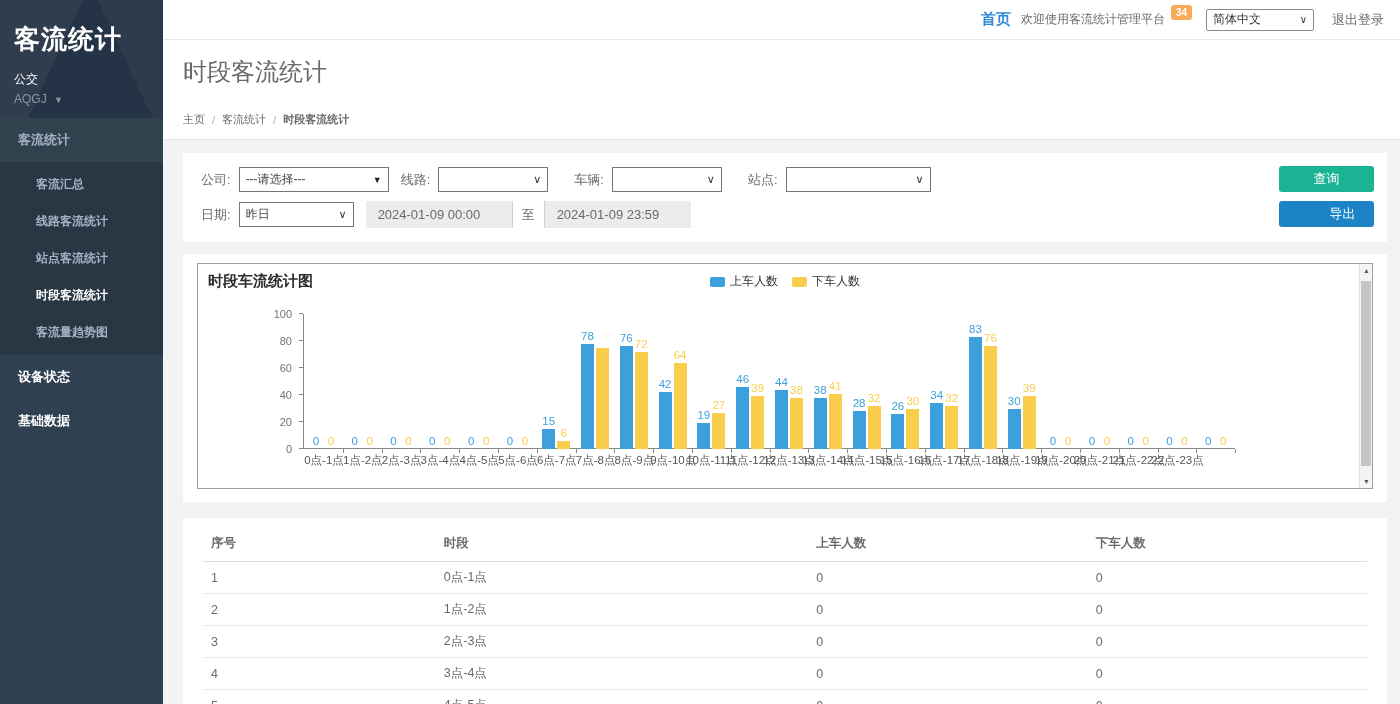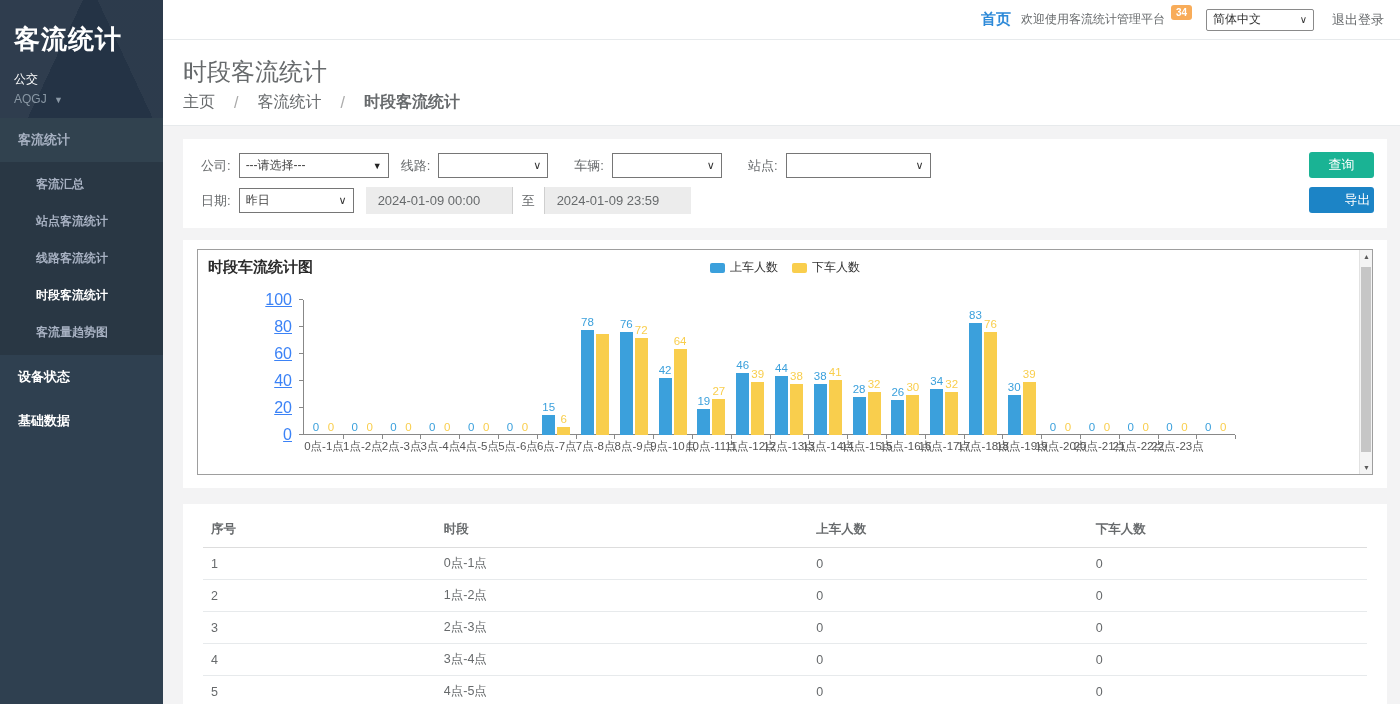--- a/index.html
+++ b/index.html
@@ -33,21 +33,21 @@
   .topbar-badge { background:#f8ac59; color:#ffffff; font-size:10px; font-weight:bold;
     border-radius:3px; padding:2px 5px; position:relative; top:-7px; left:-4px; }
   .lang-select { width:108px; height:22px; background:#ffffff; border:1px solid #8a8a8a; border-radius:2px;
     display:flex; align-items:center; justify-content:space-between; padding:0 6px; font-size:12px; color:#333;
     cursor:pointer; }
   .lang-select .chev { font-size:10px; color:#333; }
   .logout-link { color:#676a6c; font-size:13px; margin:0 6px 0 8px; cursor:pointer; }
 
   .heading-band { background:#ffffff; padding:16px 0 12px 20px; border-bottom:1px solid #e7eaec; }
   .page-title { font-size:24px; font-weight:400; color:#676a6c; }
-  .breadcrumb { margin-top:4px; font-size:16px; color:#676a6c; display:flex; gap:19px; align-items:center; }
+  .breadcrumb { margin-top:24px; font-size:11px; color:#676a6c; display:flex; gap:7px; align-items:center; }
   .breadcrumb .sep { color:#aaa; }
   .breadcrumb .crumb { cursor:pointer; }
   .breadcrumb .crumb.last { font-weight:bold; cursor:default; }
 
   .content { flex:1; background:#f3f3f4; padding:13px 13px 0 20px; overflow:hidden; }
 
   
   .filter-panel { background:#ffffff; padding:14px 16px 14px 14px; position:relative; }
   .filter-row { display:flex; align-items:center; gap:8px; }
   .filter-row + .filter-row { margin-top:9px; }
@@ -60,36 +60,36 @@
   .sel-line { width:110px; margin-right:14px; }
   .sel-vehicle { width:110px; margin-right:14px; }
   .sel-station { width:145px; }
   .sel-datepreset { width:115px; }
   .date-group { display:flex; align-items:stretch; height:27px; margin-left:4px; }
   .date-input { width:146px; background:#ececec; color:#676a6c; font-size:13px;
     display:flex; align-items:center; padding-left:12px; cursor:text; }
   .to-cell { background:#ffffff; border-left:1px solid #cfcfcf; border-right:1px solid #cfcfcf;
     display:flex; align-items:center; padding:0 9px; font-size:13px; color:#676a6c; }
   .btn-col { position:absolute; right:13px; top:13px; display:flex; flex-direction:column; gap:9px; }
-  .btn { width:65px; height:26px; border:none; border-radius:3px; color:#ffffff; font-size:13px;
+  .btn { width:95px; height:26px; border:none; border-radius:3px; color:#ffffff; font-size:13px;
     font-family:inherit; cursor:pointer; }
   .btn-query { background:#1ab394; }
   .btn-export { background:#1c84c6;padding-left:32px; }
 
   
   .chart-panel { background:#ffffff; margin-top:12px; padding:9px 14px 13px 14px; }
   .chart-box { position:relative; border:1px solid #9e9e9e; height:226px; background:#ffffff; overflow:hidden; }
   .chart-title { position:absolute; left:10px; top:8px; font-size:15px; font-weight:bold; color:#2b2b2b; }
   .legend { position:absolute; left:50%; transform:translateX(-50%); top:9px; display:flex; gap:14px; }
   .legend-item { display:flex; align-items:center; gap:5px; cursor:pointer; }
   .legend-swatch { width:15px; height:10px; border-radius:2px; }
   .legend-label { font-size:12px; color:#333; }
   .plot-wrap { position:absolute; left:0; top:50px; right:14px; height:160px; }
   .yaxis { position:absolute; left:0; top:0; width:105px; height:135px; }
-  .ylabel { position:absolute; right:11px; font-size:16px; color:#3b82f6; transform:translateY(50%);text-decoration:underline; }
+  .ylabel { position:absolute; right:11px; font-size:11px; color:#737373; transform:translateY(50%); }
   .ytick { position:absolute; right:0; width:4px; height:1px; background:#888; }
   .bars-area { position:absolute; left:105px; top:0; height:135px; border-left:1px solid #888;
     border-bottom:1px solid #888; display:flex; }
   .cat { position:relative; width:38.8px; height:135px; flex:none; }
   .bar { position:absolute; bottom:0; width:13px; }
   .bar-val { position:absolute; width:40px; text-align:center; font-size:11.5px; }
   .xtick { position:absolute; right:-1px; bottom:-4px; width:1px; height:4px; background:#888; }
   .xlabel { position:absolute; top:139px; left:-10px; width:60px; text-align:center; font-size:11.5px;
     color:#555; white-space:nowrap; }
   .vscrollbar { position:absolute; right:0; top:0; bottom:0; width:13px; background:#f4f4f4;
@@ -122,22 +122,22 @@
       <div class="org-name">公交</div>
       <div class="company-row">
         <span>AQGJ</span>
         <span class="caret">▼</span>
       </div>
     </div>
     <nav id="sidebar-nav">
         <div class="nav-section-header">客流统计</div>
         <div class="nav-sub">
           <div class="nav-sub-item">客流汇总</div>
+          <div class="nav-sub-item">线路客流统计</div>
           <div class="nav-sub-item">站点客流统计</div>
-          <div class="nav-sub-item">线路客流统计</div>
           <div class="nav-sub-item active">时段客流统计</div>
           <div class="nav-sub-item">客流量趋势图</div>
         </div>
         <div class="nav-item">设备状态</div>
         <div class="nav-item">基础数据</div>
       </nav>
   </aside>
 
   <div class="main">
 

